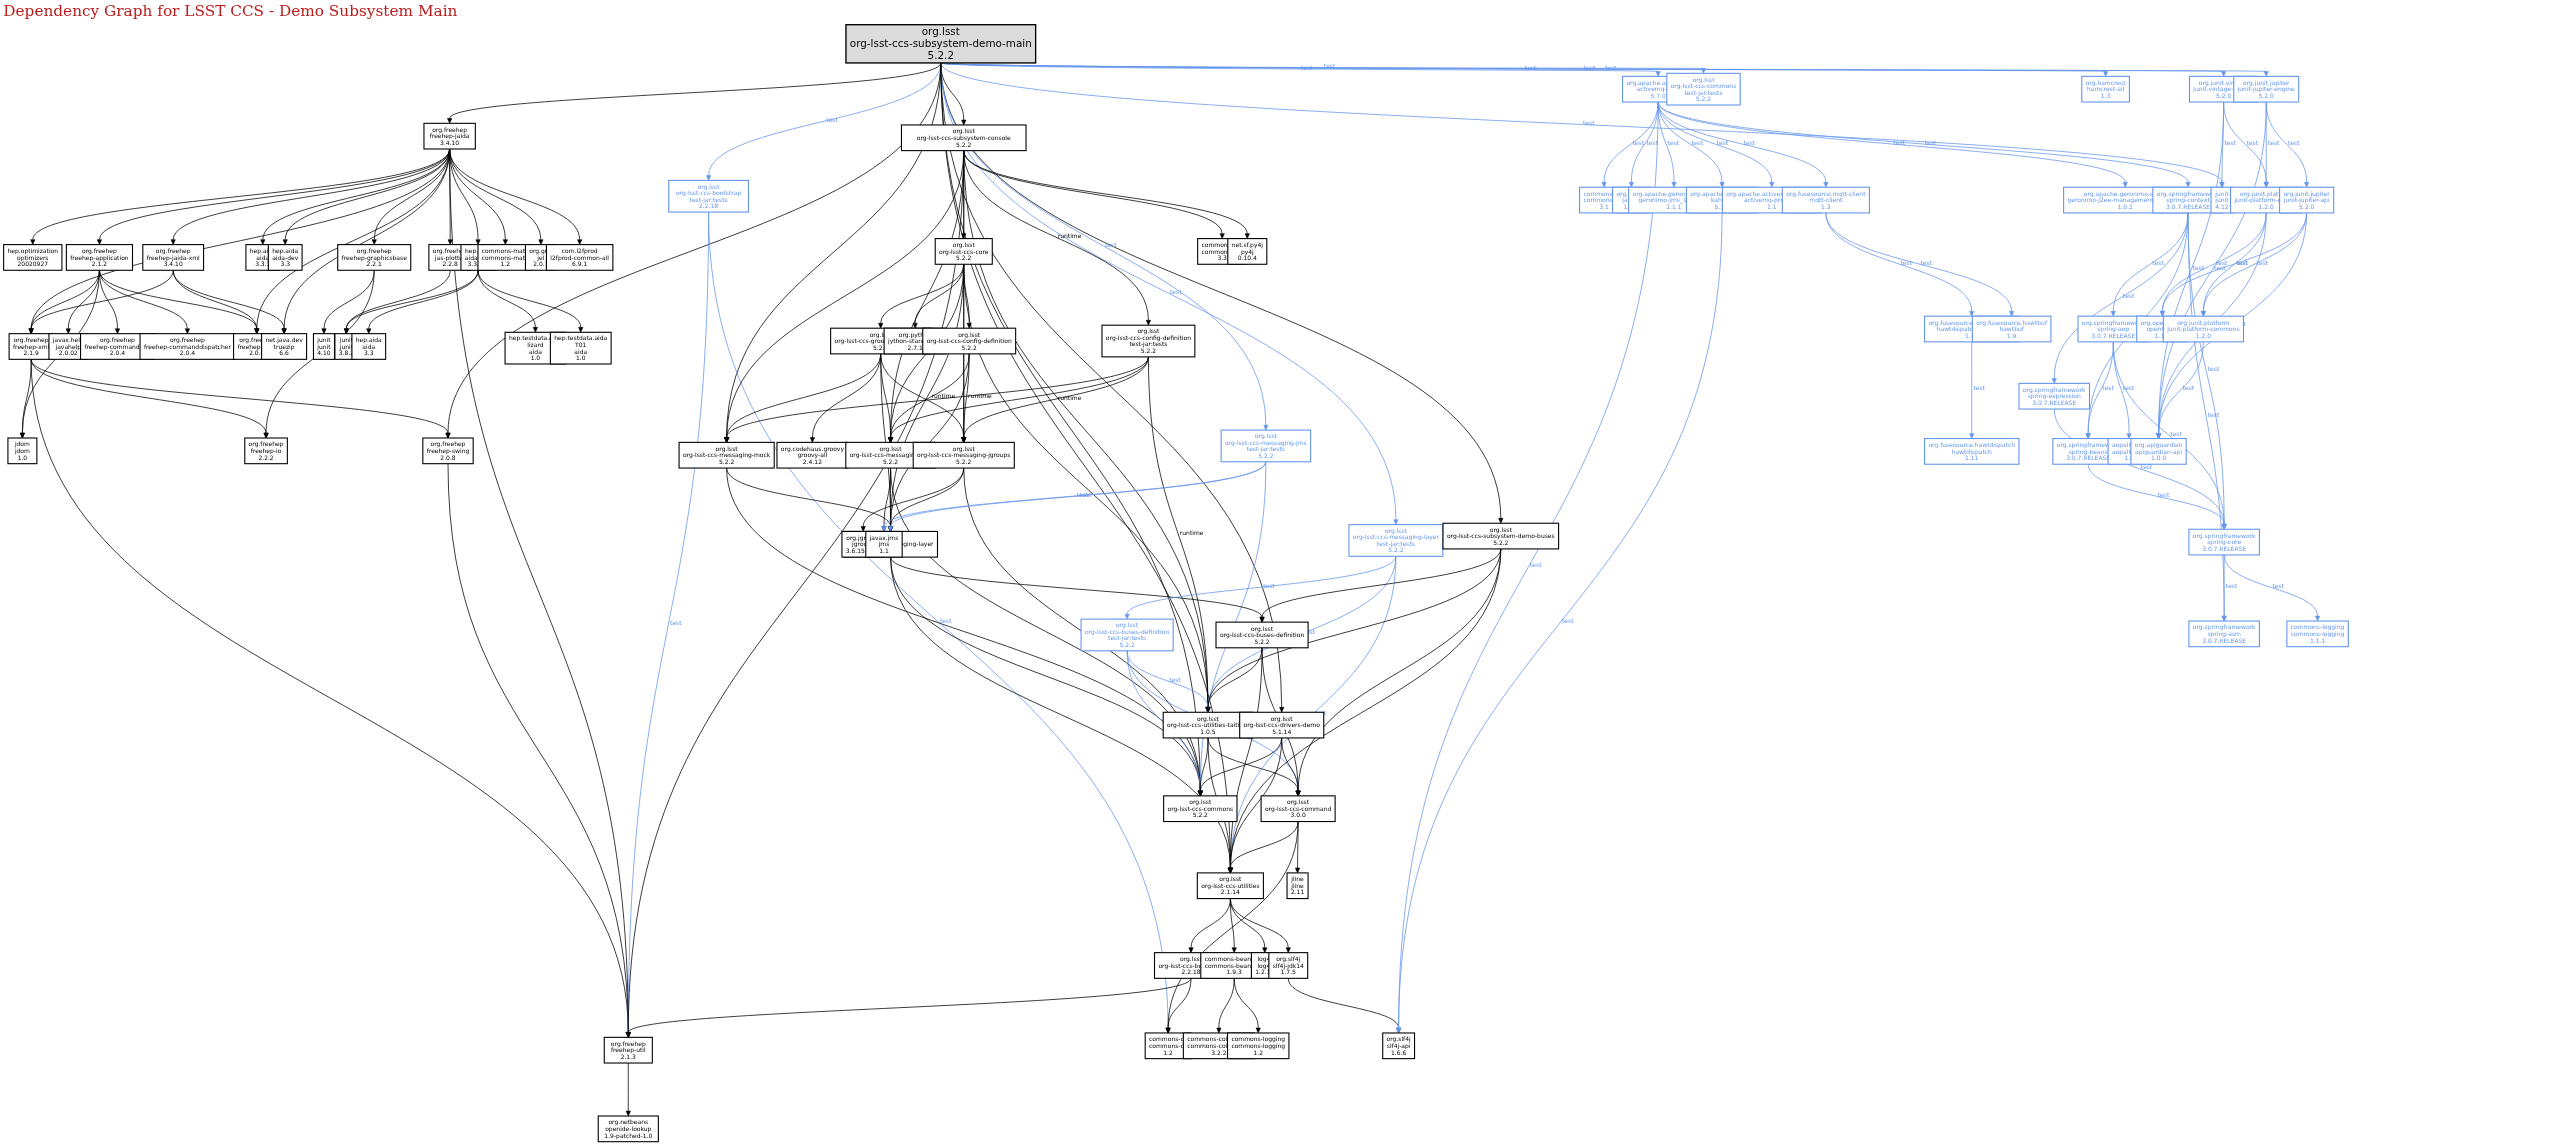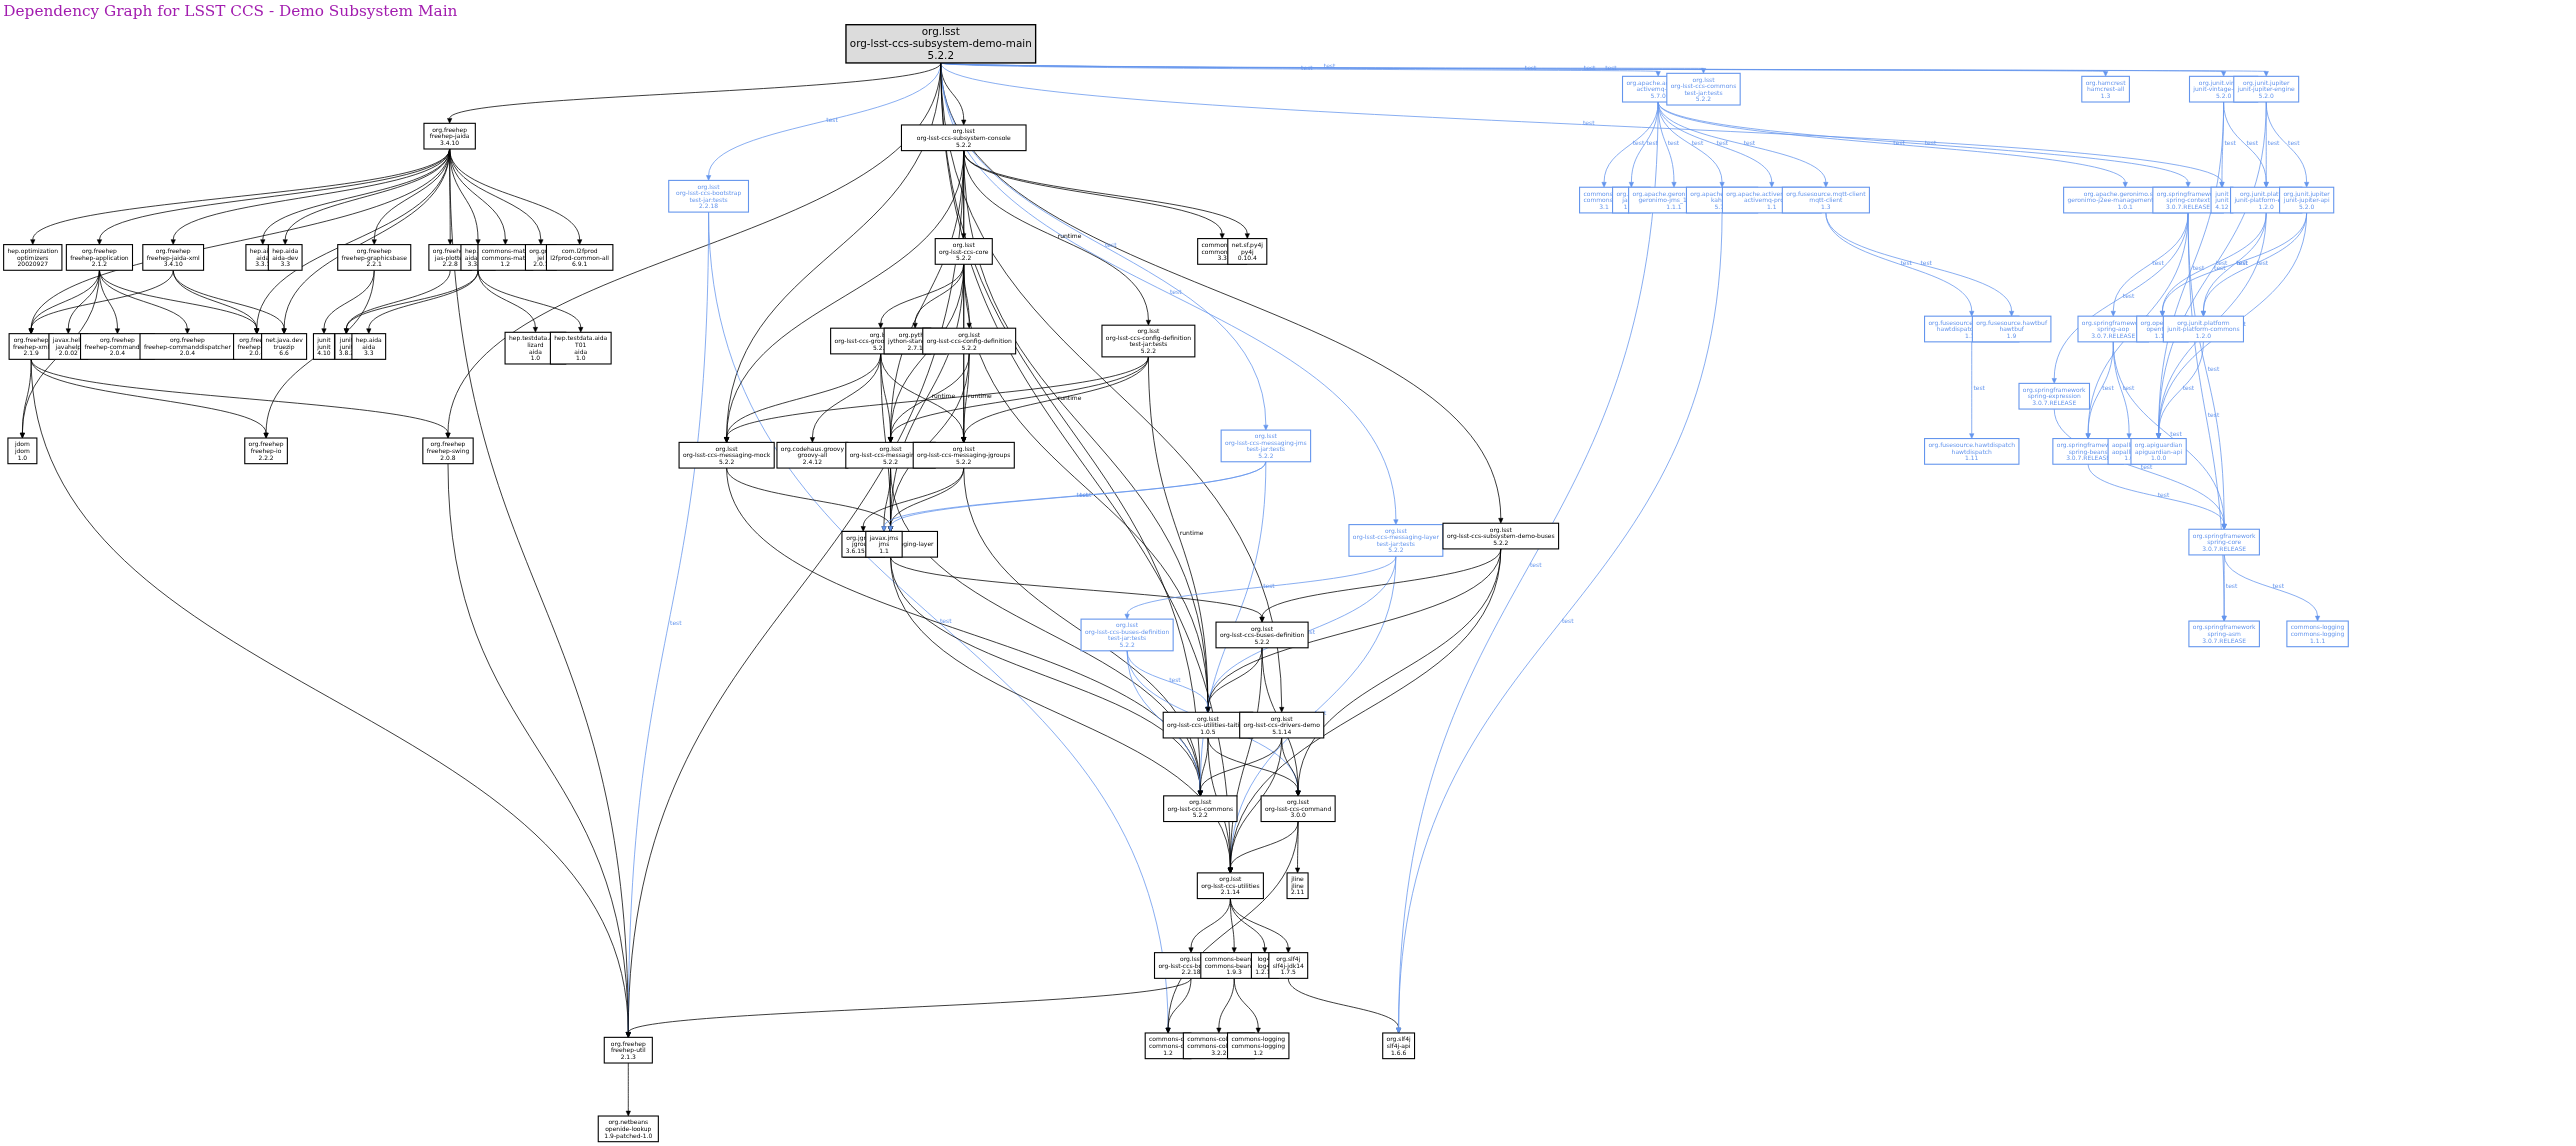--- a/index.html
+++ b/index.html
@@ -1,17 +1,17 @@
 <!DOCTYPE html>
 <html style="font-size:8.7px"><head>
 <meta charset="utf-8">
 <style>
   html, body { margin:0; padding:0; background:#ffffff; }
   body { width:2576px; height:1147px; position:relative; overflow:hidden; font-family:"DejaVu Sans", sans-serif; }
-  #title { position:absolute; left:3.3px; top:2.2px; font-family:"DejaVu Serif", serif; font-size:15.3px; color:#a21caf; white-space:nowrap; }
+  #title { position:absolute; left:3.3px; top:2.2px; font-family:"DejaVu Serif", serif; font-size:15.3px; color:#b91c1c; white-space:nowrap; }
   #graph { position:absolute; left:0; top:0; }
   .node rect { fill:#ffffff; stroke:#000; stroke-width:2; }
   .node.root rect { fill:#dcdcdc; stroke-width:2.5; }
   .node.test rect { stroke:#6495ed; stroke-width:2; }
   .node text { font-family:"DejaVu Sans", sans-serif; font-size:11px; fill:#000; text-anchor:middle; }
   .node.root text { font-size:19px; }
   .node.test text { fill:#6495ed; }
   .edge path { fill:none; stroke:#000; stroke-width:1.4; }
   .edge.test path { stroke:#6495ed; }
   .edge polygon { fill:#000; stroke:#000; }

